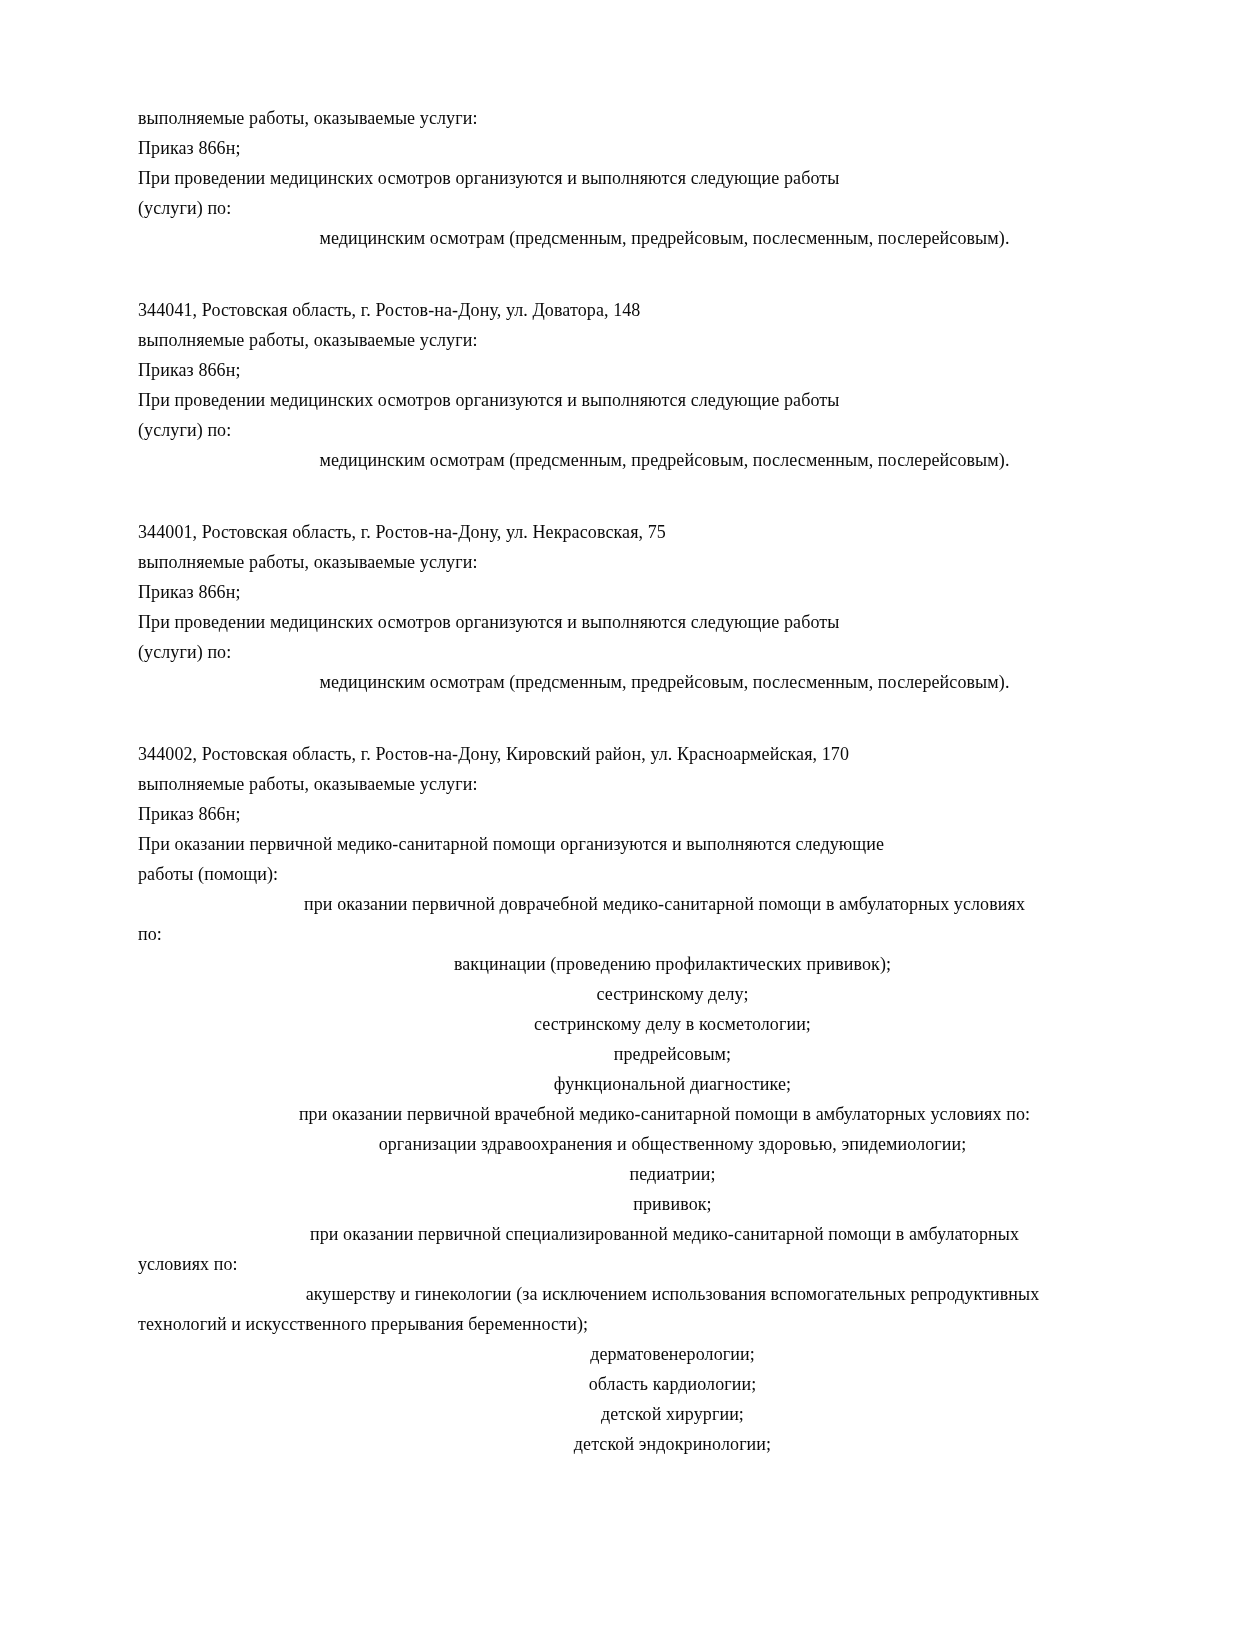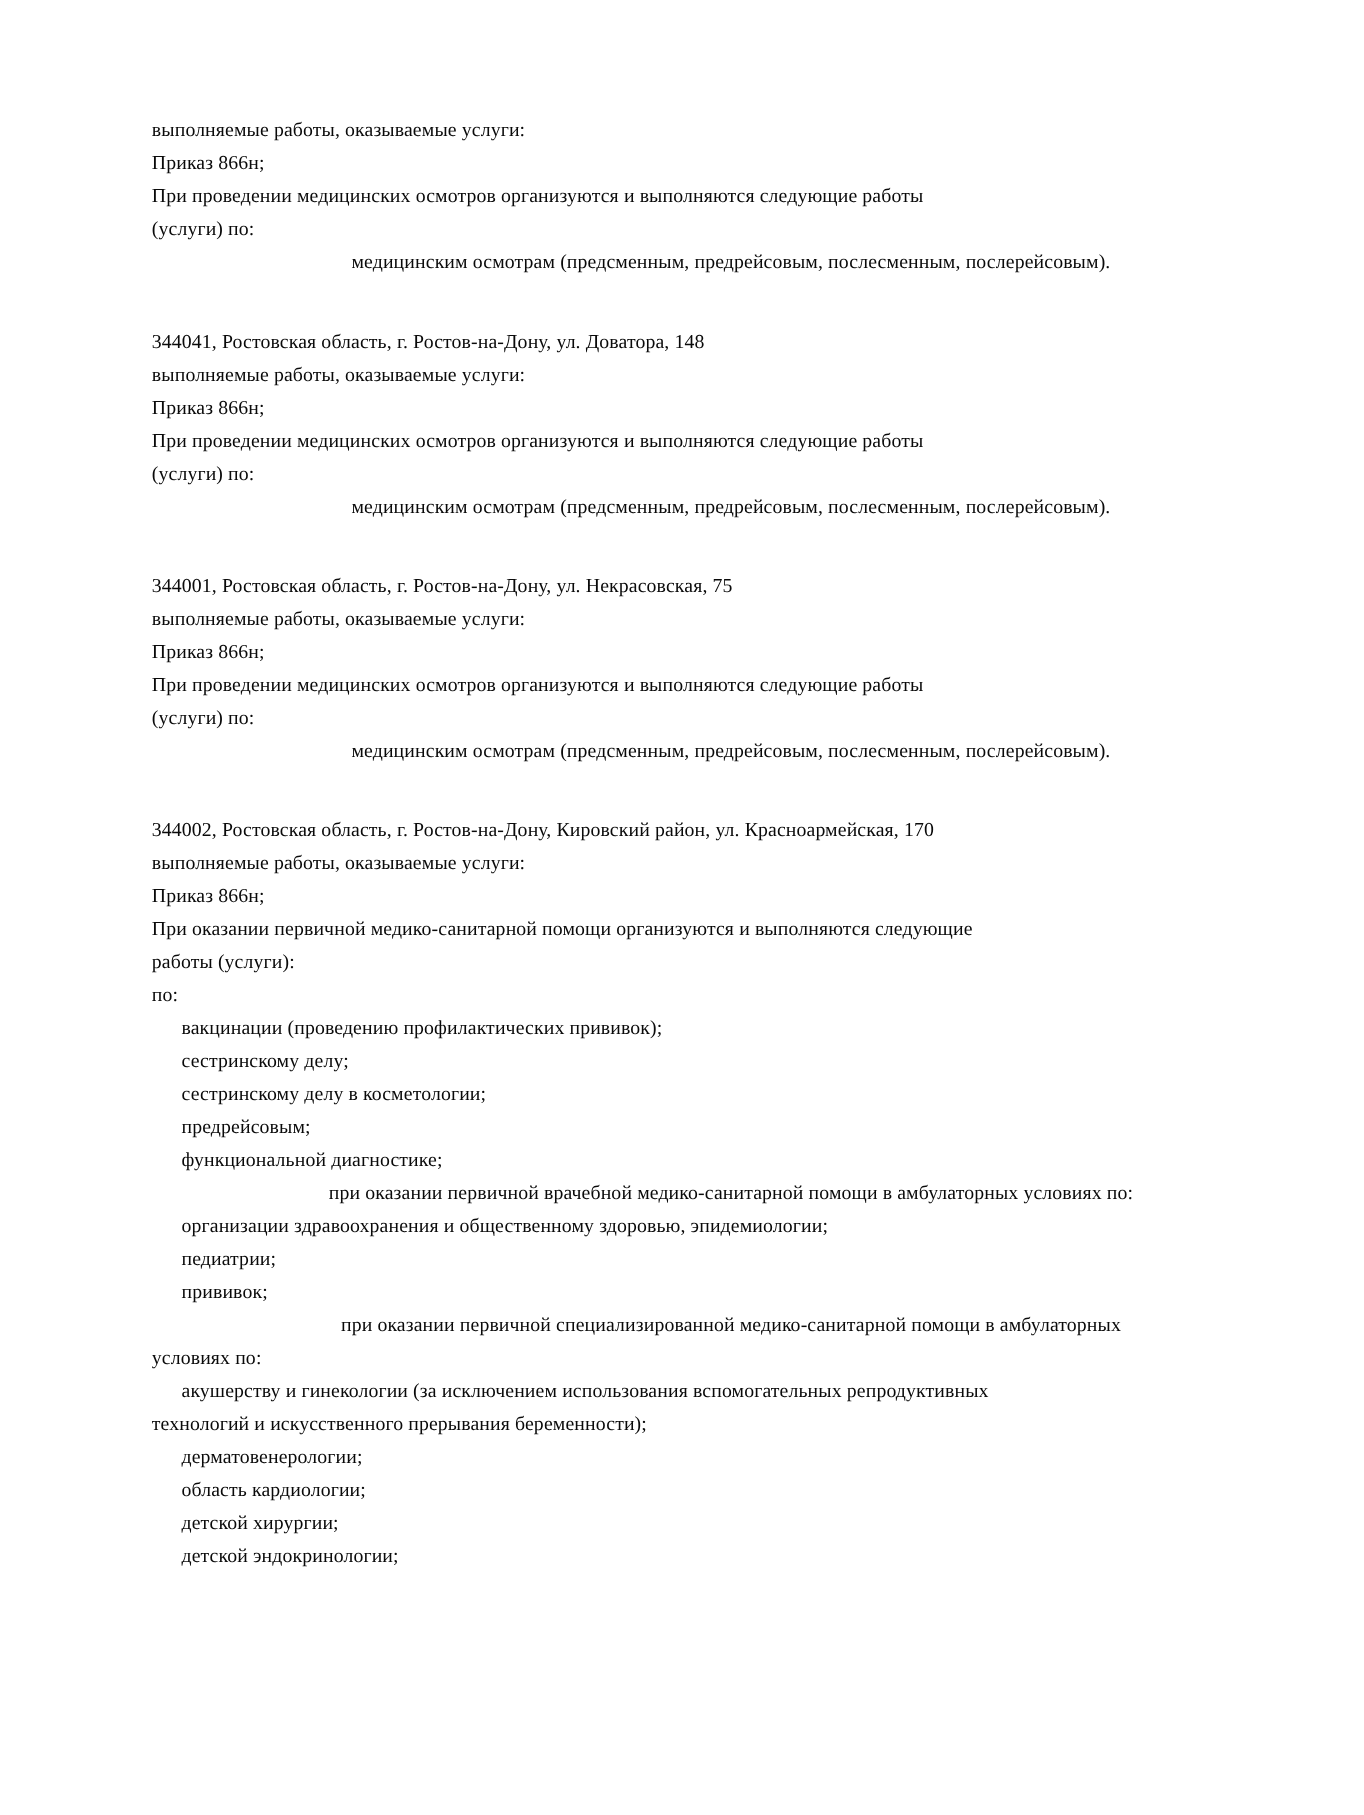--- a/index.html
+++ b/index.html
@@ -25,21 +25,21 @@
   }
   .line {
     font-size: 18px;
     line-height: 30px;
     height: 30px;
     white-space: nowrap;
     letter-spacing: 0.1px;
   }
   .line.indent-0 { padding-left: 0; }
   .line.indent-1 { padding-left: 11px; text-align: center; }
-  .line.indent-2 { padding-left: 27px; }
+  .line.indent-2 { padding-left: 27px; text-align: center; }
   .line.gap-before { margin-top: 42px; }
 </style>
 </head>
 <body>
 
 <div class="page">
   <div class="text-block">
 
   <div class="line indent-0">выполняемые работы, оказываемые услуги:</div>
       <div class="line indent-0">Приказ 866н;</div>
@@ -55,21 +55,22 @@
       <div class="line indent-0 gap-before">344001, Ростовская область, г. Ростов-на-Дону, ул. Некрасовская, 75</div>
       <div class="line indent-0">выполняемые работы, оказываемые услуги:</div>
       <div class="line indent-0">Приказ 866н;</div>
       <div class="line indent-0">При проведении медицинских осмотров организуются и выполняются следующие работы</div>
       <div class="line indent-0">(услуги) по:</div>
       <div class="line indent-1">медицинским осмотрам (предсменным, предрейсовым, послесменным, послерейсовым).</div>
       <div class="line indent-0 gap-before">344002, Ростовская область, г. Ростов-на-Дону, Кировский район, ул. Красноармейская, 170</div>
       <div class="line indent-0">выполняемые работы, оказываемые услуги:</div>
       <div class="line indent-0">Приказ 866н;</div>
       <div class="line indent-0">При оказании первичной медико-санитарной помощи организуются и выполняются следующие</div>
-      <div class="line indent-0">работы (услуги):</div>
+      <div class="line indent-0">работы (помощи):</div>
+      <div class="line indent-1">при оказании первичной доврачебной медико-санитарной помощи в амбулаторных условиях</div>
       <div class="line indent-0">по:</div>
       <div class="line indent-2">вакцинации (проведению профилактических прививок);</div>
       <div class="line indent-2">сестринскому делу;</div>
       <div class="line indent-2">сестринскому делу в косметологии;</div>
       <div class="line indent-2">предрейсовым;</div>
       <div class="line indent-2">функциональной диагностике;</div>
       <div class="line indent-1">при оказании первичной врачебной медико-санитарной помощи в амбулаторных условиях по:</div>
       <div class="line indent-2">организации здравоохранения и общественному здоровью, эпидемиологии;</div>
       <div class="line indent-2">педиатрии;</div>
       <div class="line indent-2">прививок;</div>

